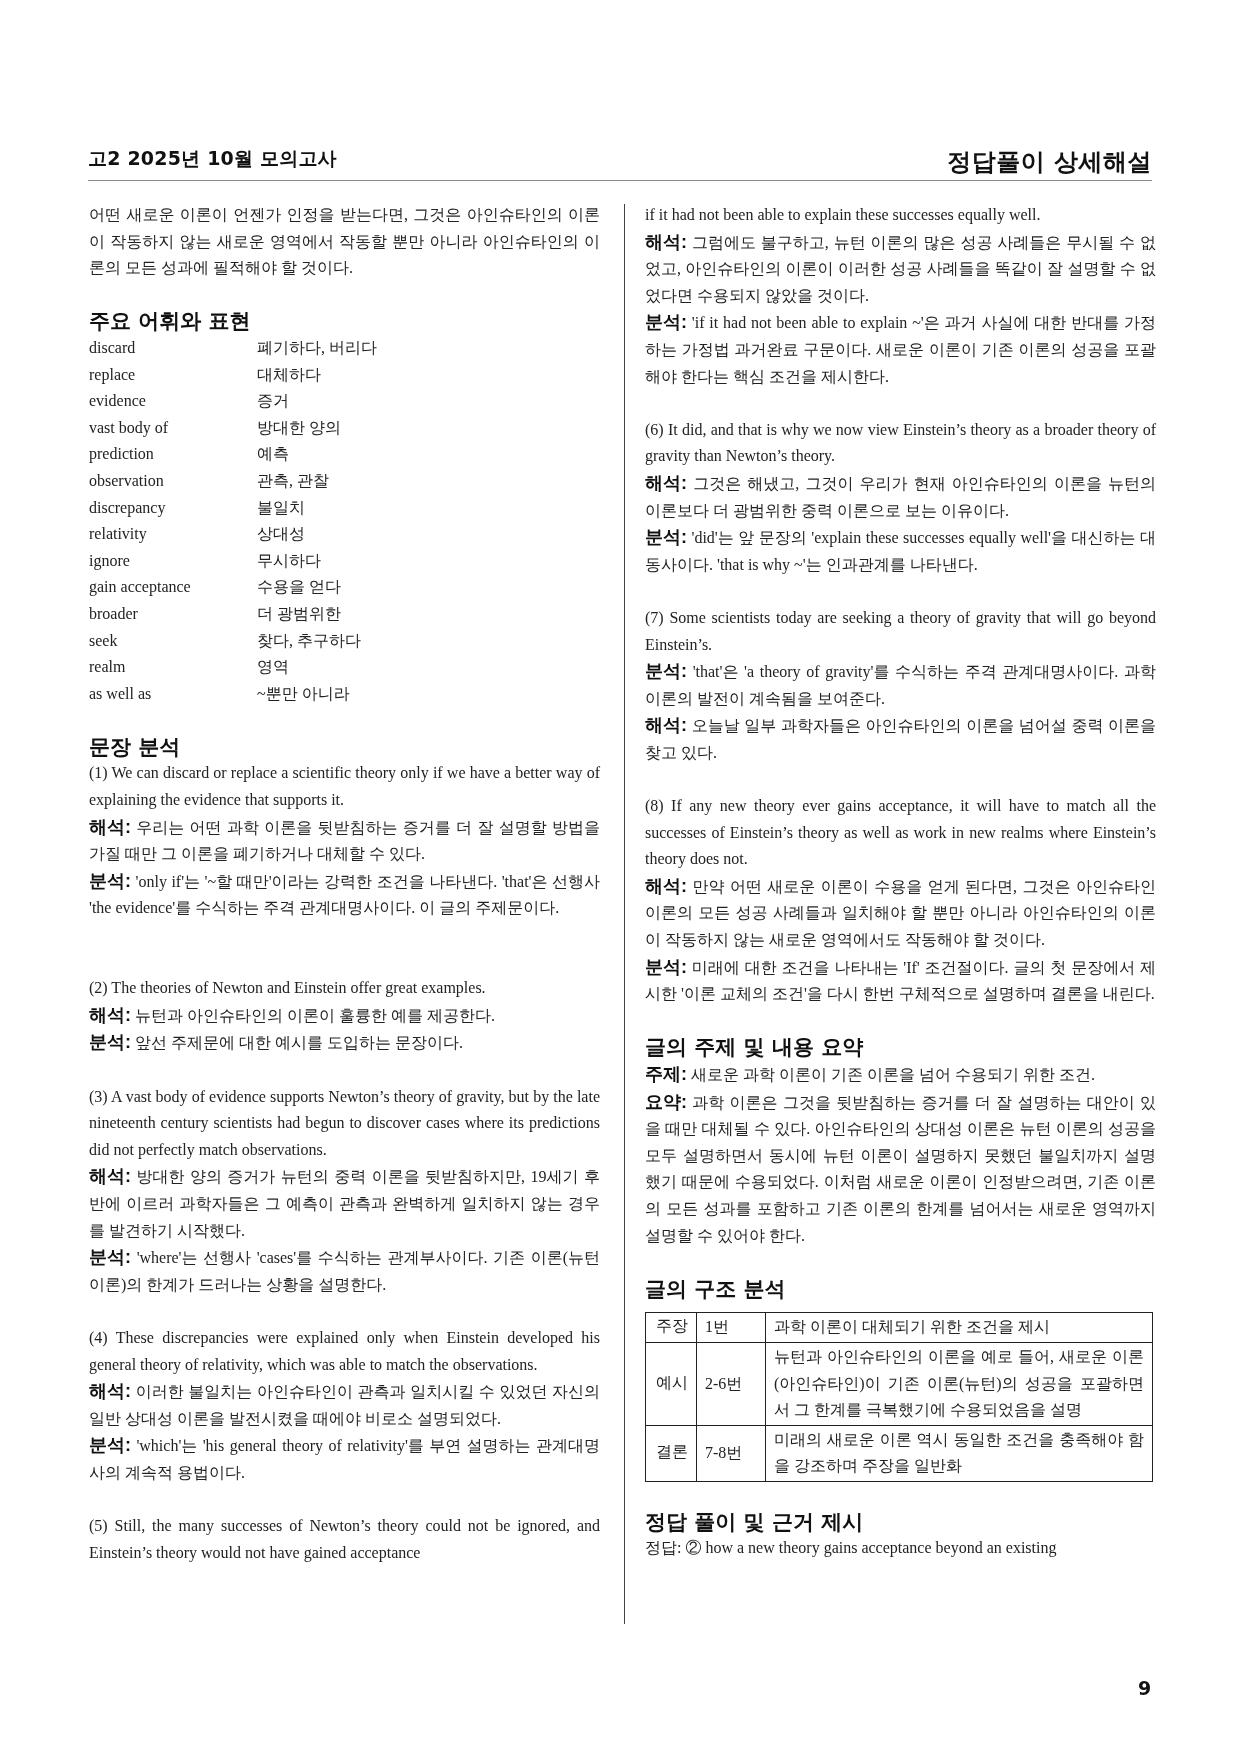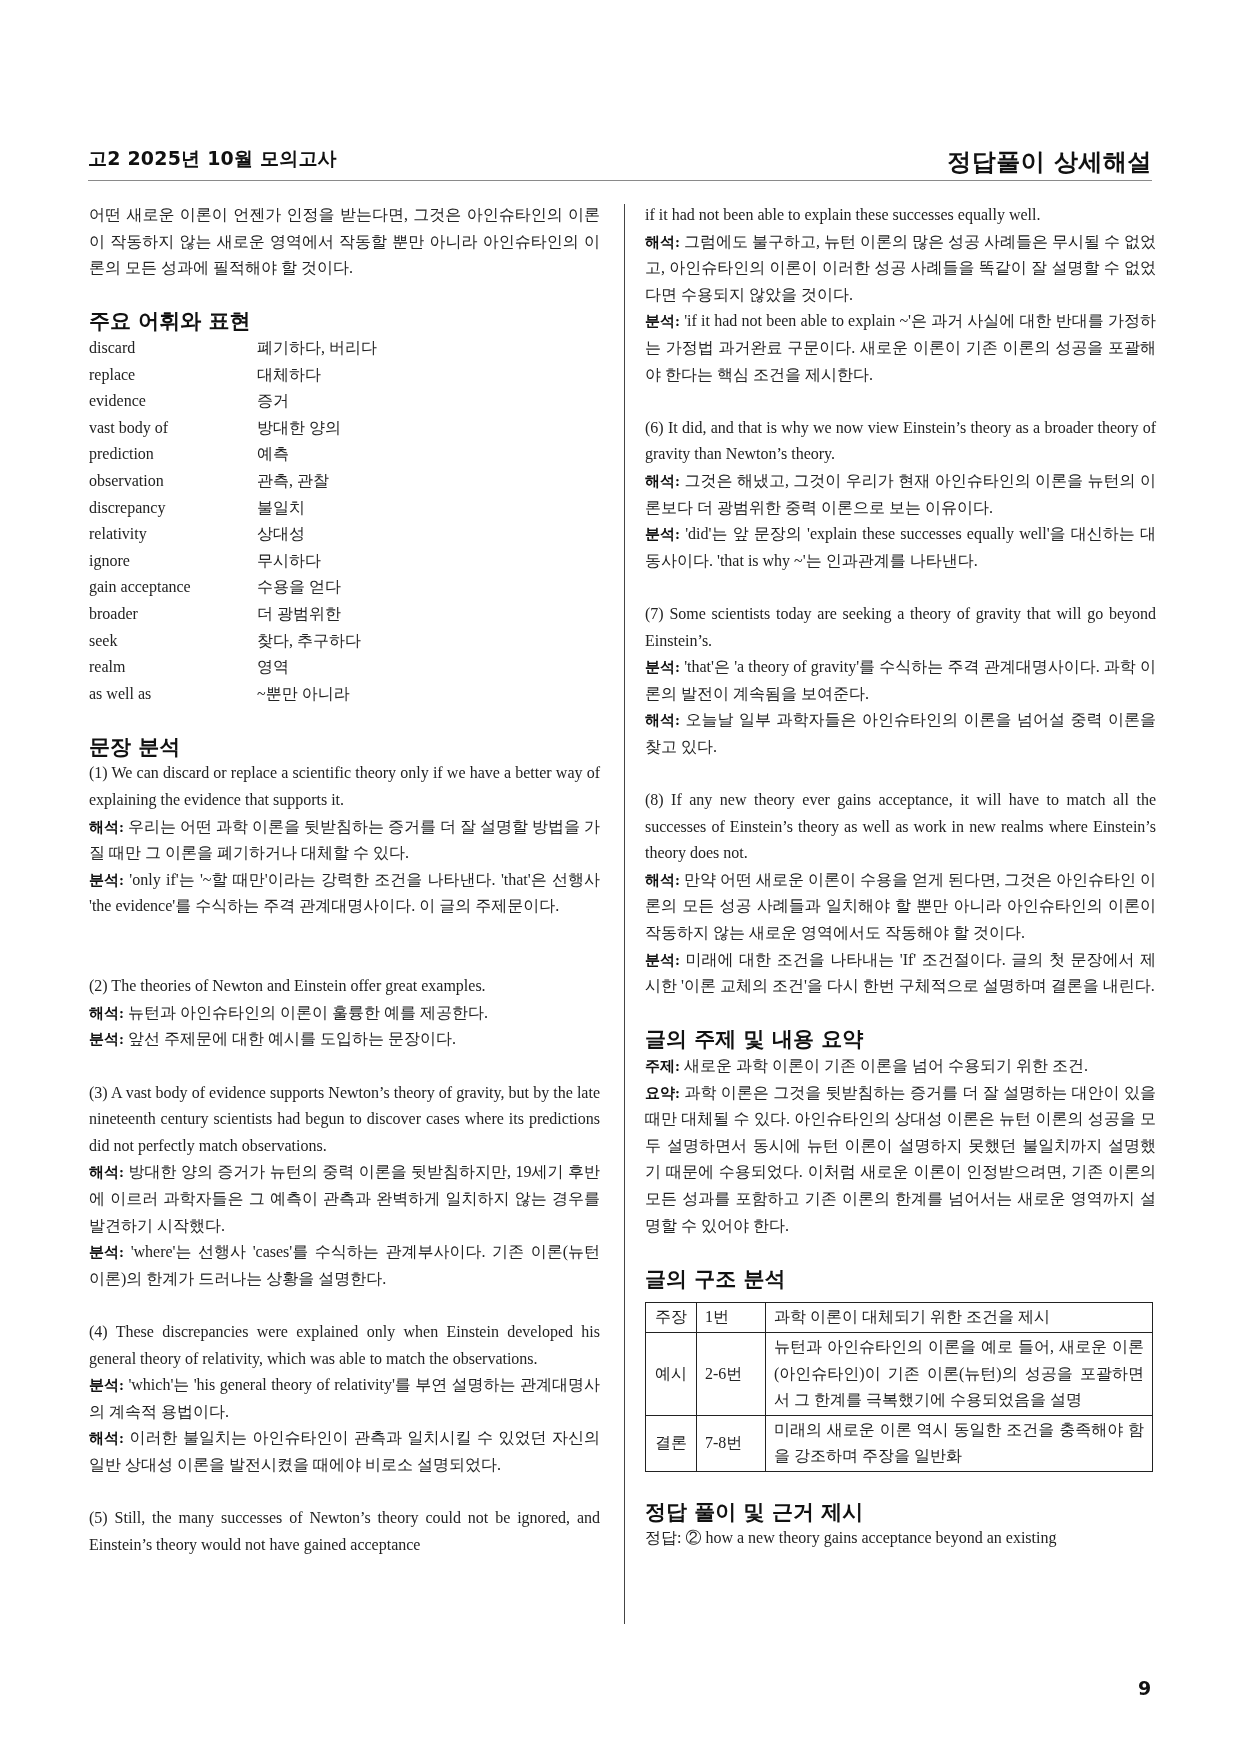--- a/index.html
+++ b/index.html
@@ -8,26 +8,26 @@
   .header { position: absolute; left: 88px; top: 140px; width: 1064px; height: 40px; border-bottom: 1.5px solid #8a8a8a; }
   .header-left { position: absolute; left: 0; top: 6px; font-family: "DejaVu Sans", sans-serif; font-weight: bold; font-size: 19px; color: #111; letter-spacing: 0.2px; }
   .header-right { position: absolute; right: 0; top: 6px; font-family: "DejaVu Sans", sans-serif; font-weight: bold; font-size: 24px; color: #111; letter-spacing: 0.5px; }
   .col { position: absolute; top: 202px; width: 511px; font-family: "Liberation Serif", "DejaVu Serif", serif; font-size: 16px; line-height: 26.6px; color: #222; }
   .col-left { left: 89px; }
   .col-right { left: 645px; }
   .divider { position: absolute; left: 624px; top: 204px; width: 1px; height: 1420px; background: #444; }
   p { margin: 0; text-align: justify; }
   .gap { height: 26.6px; }
   .sec-title { font-family: "DejaVu Sans", sans-serif; font-weight: bold; font-size: 21px; color: #111; margin: 0; line-height: 26.6px; }
-  .lbl { font-family: Liberation Serif, serif; font-weight: bold; font-size: 15px; color: #111; }
+  .lbl { font-family: Liberation Sans, sans-serif; font-weight: bold; font-size: 18px; color: #111; }
   .vocab { display: grid; grid-template-columns: 168px 1fr; }
   .vocab div { line-height: 26.6px; }
   table.struct { border-collapse: collapse; width: 508px; margin-top: 10px; font-size: 16px; }
   table.struct td { border: 1.5px solid #222; padding: 1px 8px; vertical-align: middle; line-height: 26.6px; text-align: justify; }
-  table.struct td.c1 { width: 34px; text-align: center; }
+  table.struct td.c1 { width: 34px; text-align: right; font-family: Liberation Mono, monospace; }
   table.struct td.c2 { width: 52px; }
   .page-num { position: absolute; left: 1138px; top: 1677px; font-family: "DejaVu Sans", sans-serif; font-weight: bold; font-size: 19px; color: #111; }
 </style>
 </head>
 <body>
 
 <div class="page">
 
   <div class="header">
     <span class="header-left">고2 2025년 10월 모의고사</span>
@@ -85,22 +85,22 @@
     <p><span class="lbl">해석:</span> <span>뉴턴과 아인슈타인의 이론이 훌륭한 예를 제공한다.</span></p>
     <p><span class="lbl">분석:</span> <span>앞선 주제문에 대한 예시를 도입하는 문장이다.</span></p>
     <div class="gap"></div>
 
     <p>(3) A vast body of evidence supports Newton’s theory of gravity, but by the late nineteenth century scientists had begun to discover cases where its predictions did not perfectly match observations.</p>
     <p><span class="lbl">해석:</span> <span>방대한 양의 증거가 뉴턴의 중력 이론을 뒷받침하지만, 19세기 후반에 이르러 과학자들은 그 예측이 관측과 완벽하게 일치하지 않는 경우를 발견하기 시작했다.</span></p>
     <p><span class="lbl">분석:</span> <span>'where'는 선행사 'cases'를 수식하는 관계부사이다. 기존 이론(뉴턴 이론)의 한계가 드러나는 상황을 설명한다.</span></p>
     <div class="gap"></div>
 
     <p>(4) These discrepancies were explained only when Einstein developed his general theory of relativity, which was able to match the observations.</p>
+    <p><span class="lbl">해석:</span> <span>이러한 불일치는 아인슈타인이 관측과 일치시킬 수 있었던 자신의 일반 상대성 이론을 발전시켰을 때에야 비로소 설명되었다.</span></p>
     <p><span class="lbl">분석:</span> <span>'which'는 'his general theory of relativity'를 부연 설명하는 관계대명사의 계속적 용법이다.</span></p>
-    <p><span class="lbl">해석:</span> <span>이러한 불일치는 아인슈타인이 관측과 일치시킬 수 있었던 자신의 일반 상대성 이론을 발전시켰을 때에야 비로소 설명되었다.</span></p>
     <div class="gap"></div>
 
     <p>(5) Still, the many successes of Newton’s theory could not be ignored, and Einstein’s theory would not have gained acceptance</p>
   </div>
 
   <div class="col col-right">
     <p>if it had not been able to explain these successes equally well.</p>
     <p><span class="lbl">해석:</span> <span>그럼에도 불구하고, 뉴턴 이론의 많은 성공 사례들은 무시될 수 없었고, 아인슈타인의 이론이 이러한 성공 사례들을 똑같이 잘 설명할 수 없었다면 수용되지 않았을 것이다.</span></p>
     <p><span class="lbl">분석:</span> <span>'if it had not been able to explain ~'은 과거 사실에 대한 반대를 가정하는 가정법 과거완료 구문이다. 새로운 이론이 기존 이론의 성공을 포괄해야 한다는 핵심 조건을 제시한다.</span></p>
     <div class="gap"></div>

